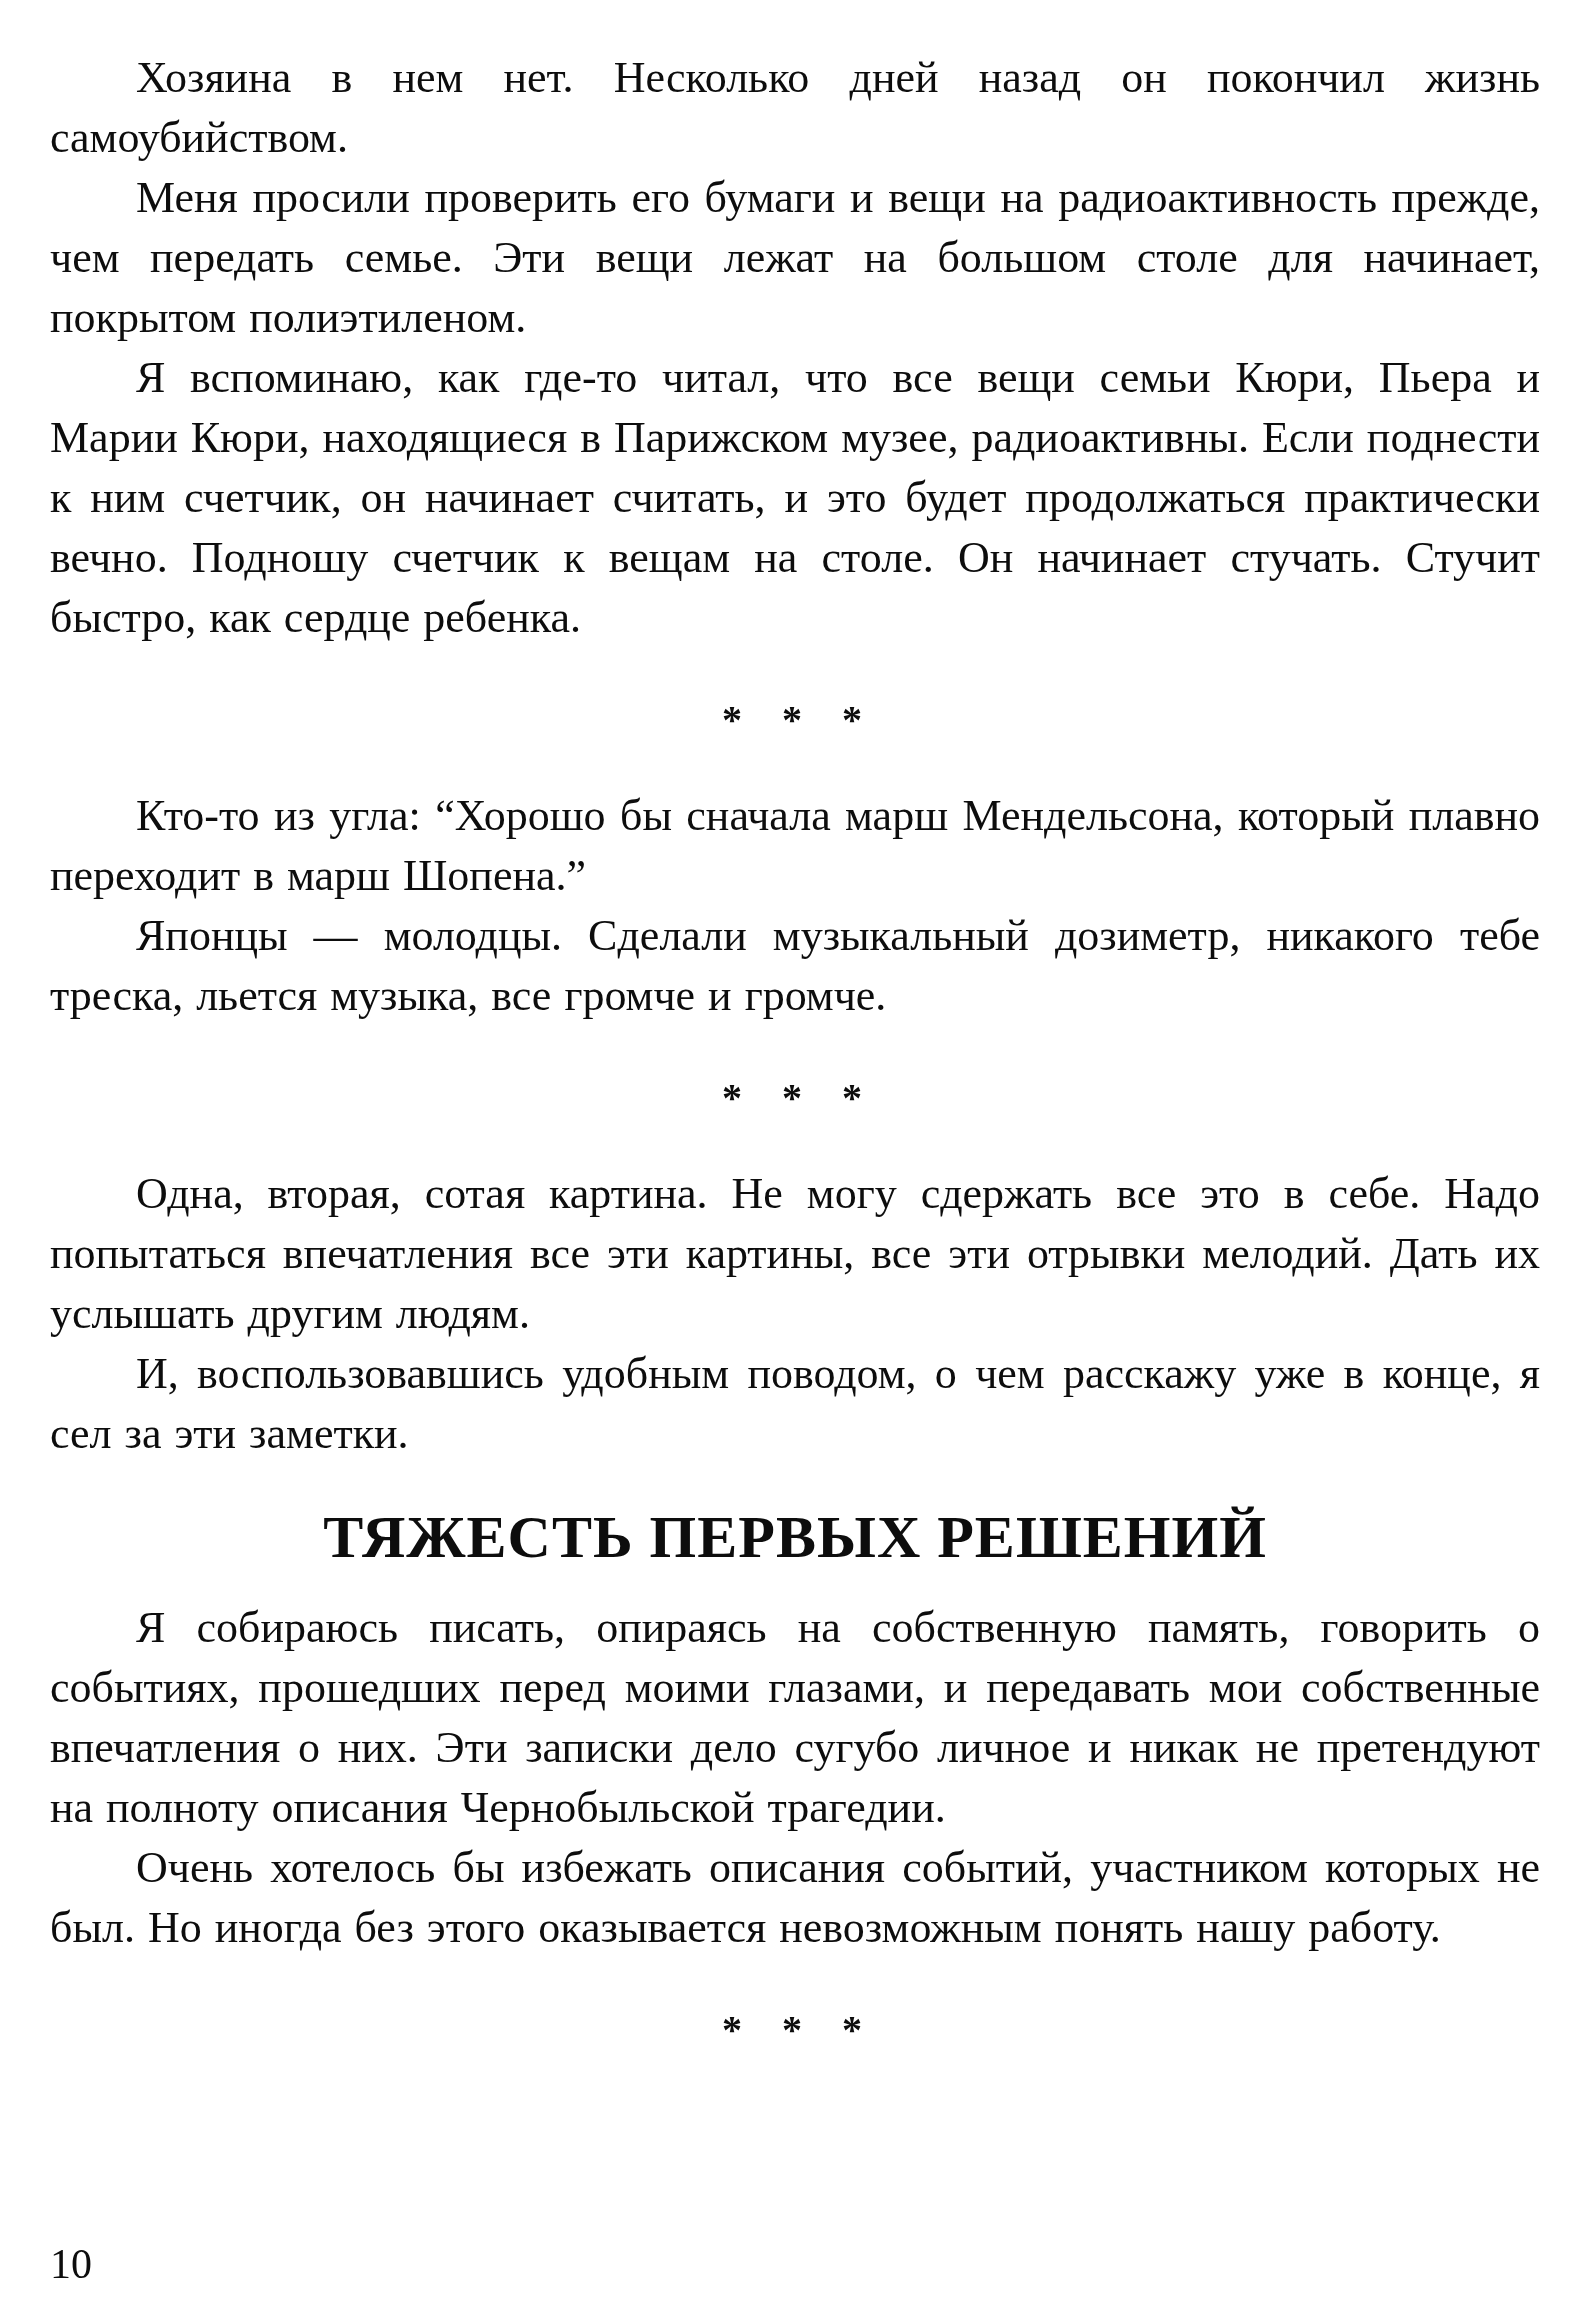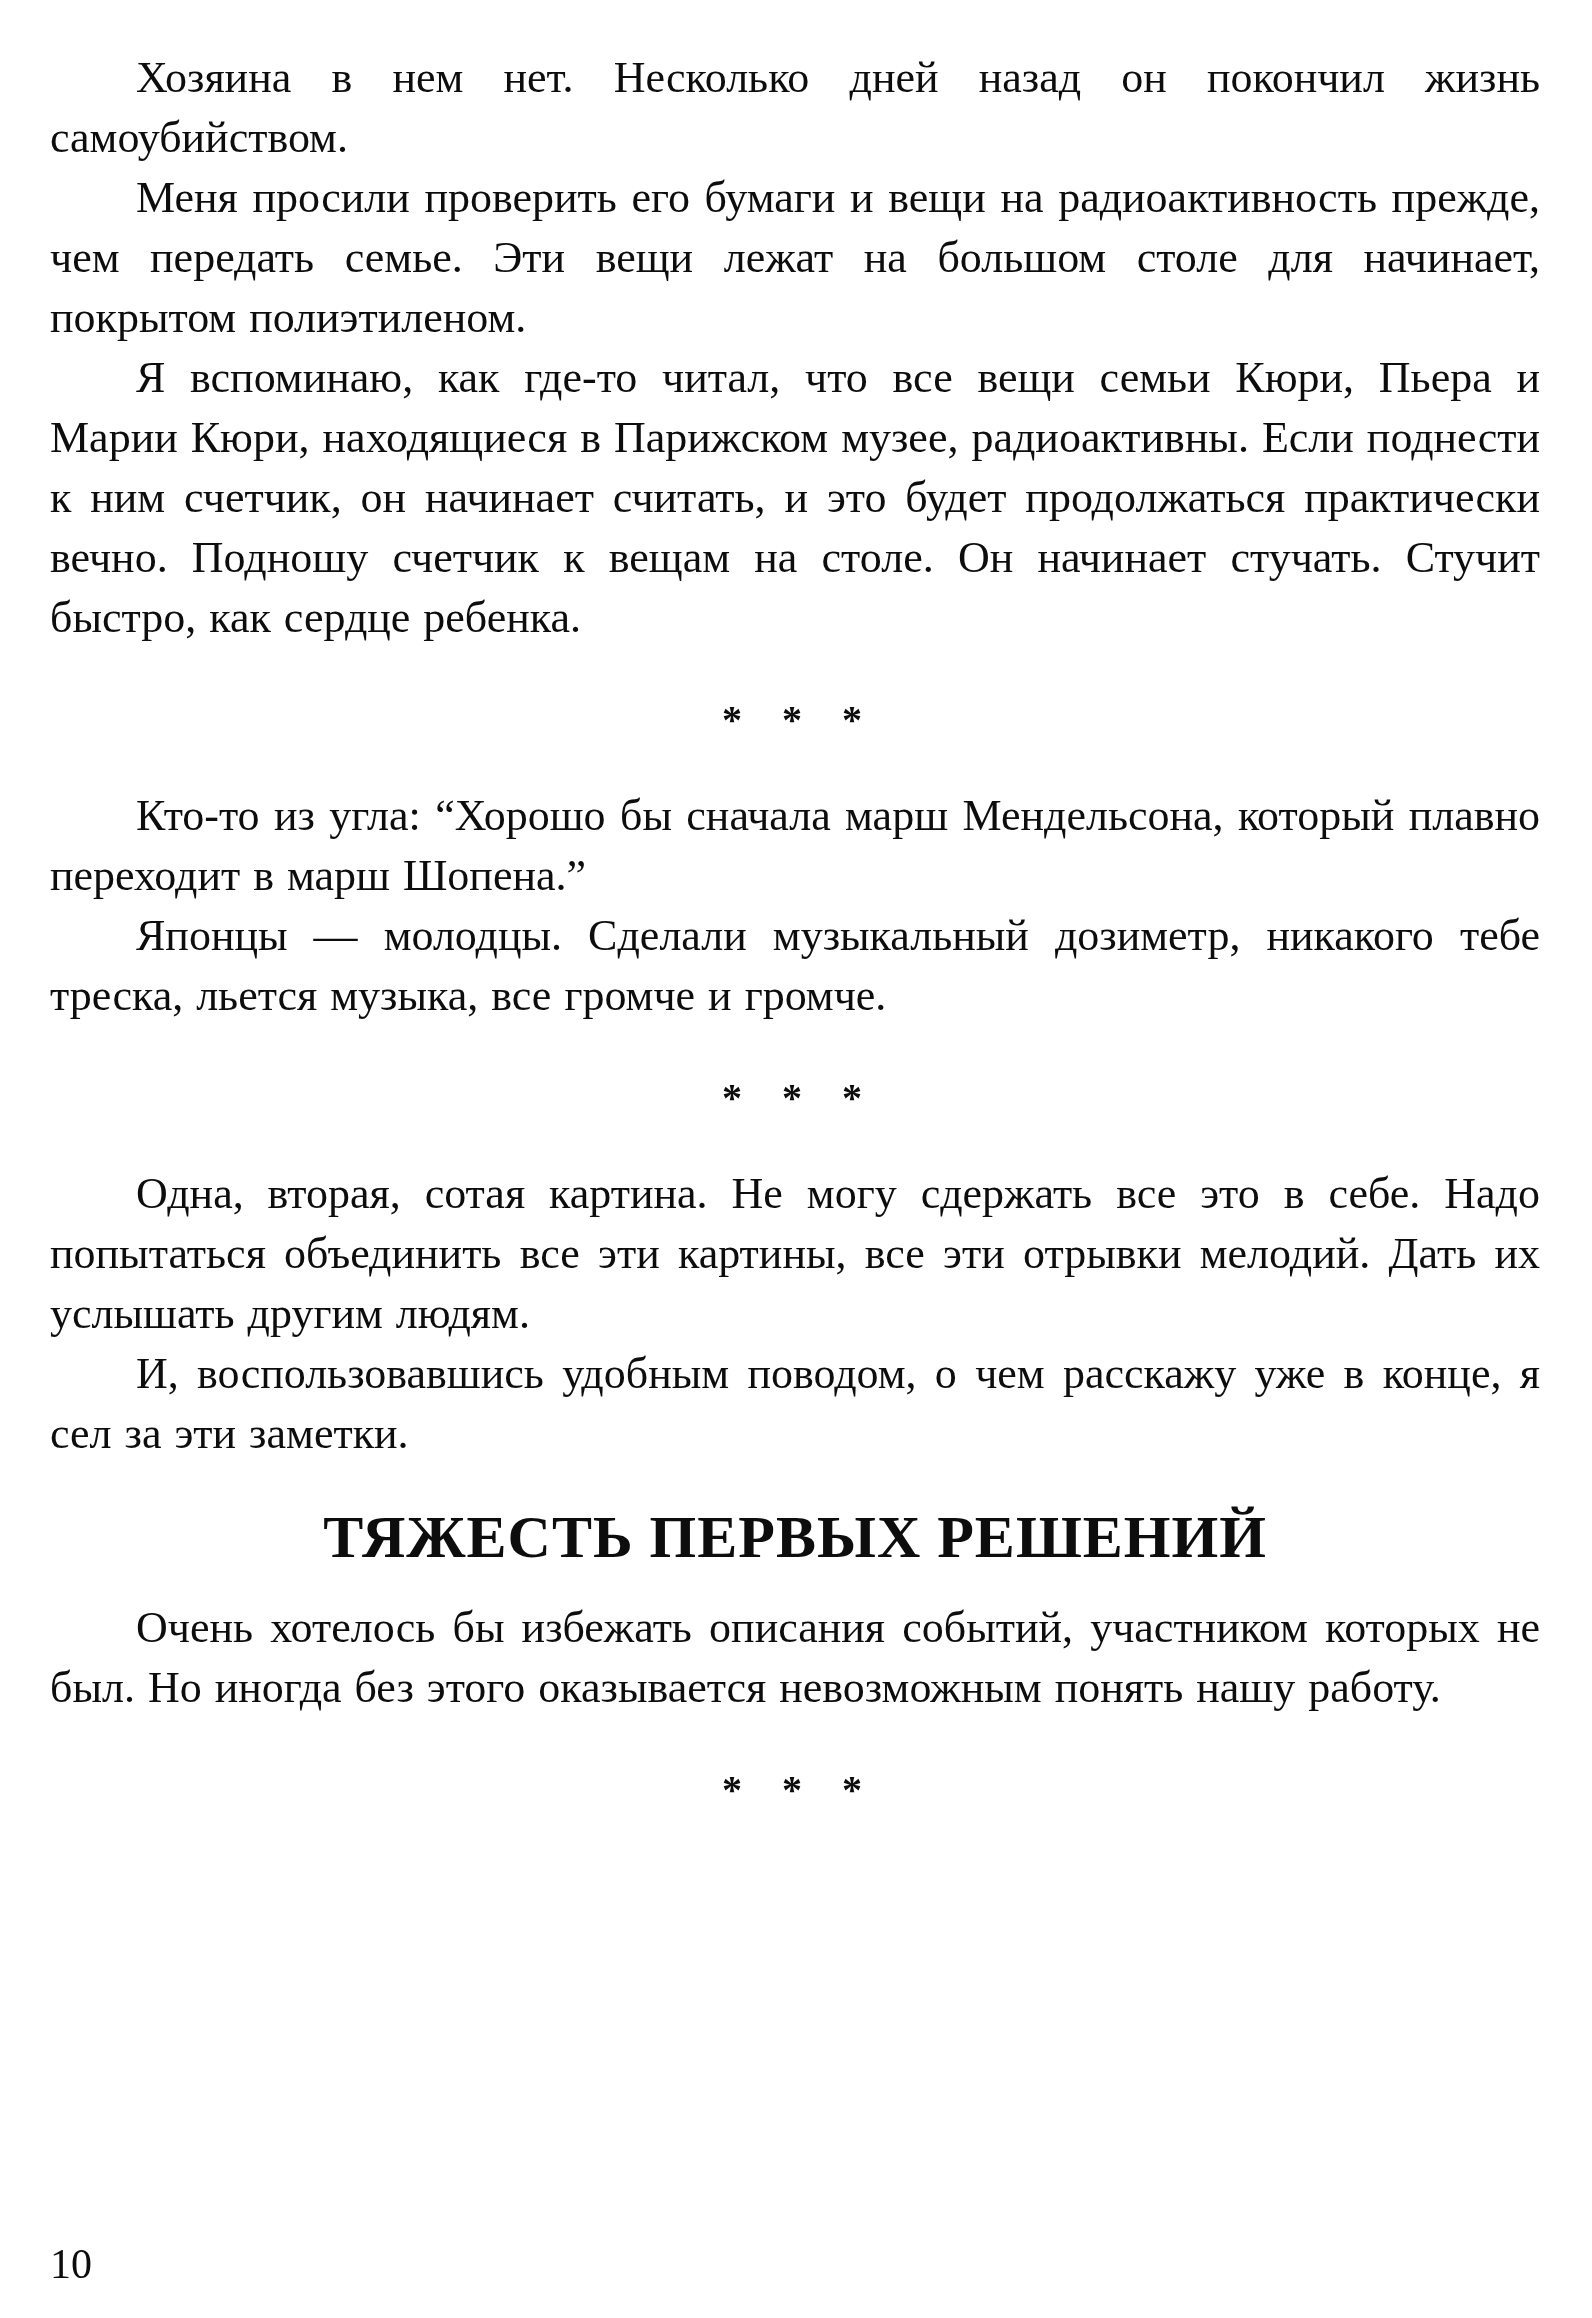--- a/index.html
+++ b/index.html
@@ -67,25 +67,26 @@
   <p class="para">Меня просили проверить его бумаги и вещи на радиоактивность прежде, чем передать семье. Эти вещи лежат на большом столе для начинает, покрытом полиэтиленом.</p>
   <p class="para">Я вспоминаю, как где-то читал, что все вещи семьи Кюри, Пьера и Марии Кюри, находящиеся в Парижском музее, радиоактивны. Если поднести к ним счетчик, он начинает считать, и это будет продолжаться практически вечно. Подношу счетчик к вещам на столе. Он начинает стучать. Стучит быстро, как сердце ребенка.</p>
 
   <div class="separator">* * *</div>
 
   <p class="para">Кто-то из угла: “Хорошо бы сначала марш Мендельсона, который плавно переходит в марш Шопена.”</p>
   <p class="para">Японцы — молодцы. Сделали музыкальный дозиметр, никакого тебе треска, льется музыка, все громче и громче.</p>
 
   <div class="separator">* * *</div>
 
-  <p class="para">Одна, вторая, сотая картина. Не могу сдержать все это в себе. Надо попытаться объединить все эти картины, все эти отрывки мелодий. Дать их услышать другим людям.</p>
+  <p class="para">Одна, вторая, сотая картина. Не могу сдержать все это в себе. Надо попытаться впечатления все эти картины, все эти отрывки мелодий. Дать их услышать другим людям.</p>
   <p class="para">И, воспользовавшись удобным поводом, о чем расскажу уже в конце, я сел за эти заметки.</p>
 
   <h2 class="heading">ТЯЖЕСТЬ ПЕРВЫХ РЕШЕНИЙ</h2>
 
+  <p class="para">Я собираюсь писать, опираясь на собственную память, говорить о событиях, прошедших перед моими глазами, и передавать мои собственные впечатления о них. Эти записки дело сугубо личное и никак не претендуют на полноту описания Чернобыльской трагедии.</p>
   <p class="para">Очень хотелось бы избежать описания событий, участником которых не был. Но иногда без этого оказывается невозможным понять нашу работу.</p>
 
   <div class="separator">* * *</div>
 
   <div class="spacer"></div>
 
   <div class="page-number">10</div>
 
 </div>
 

